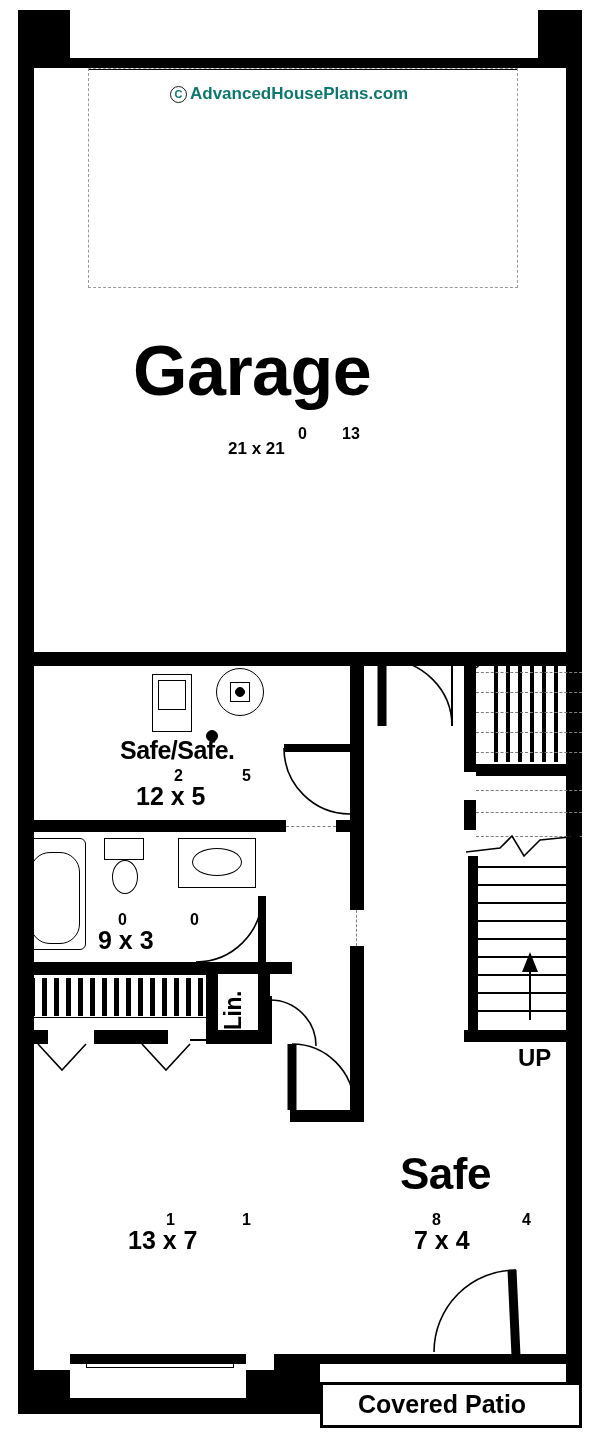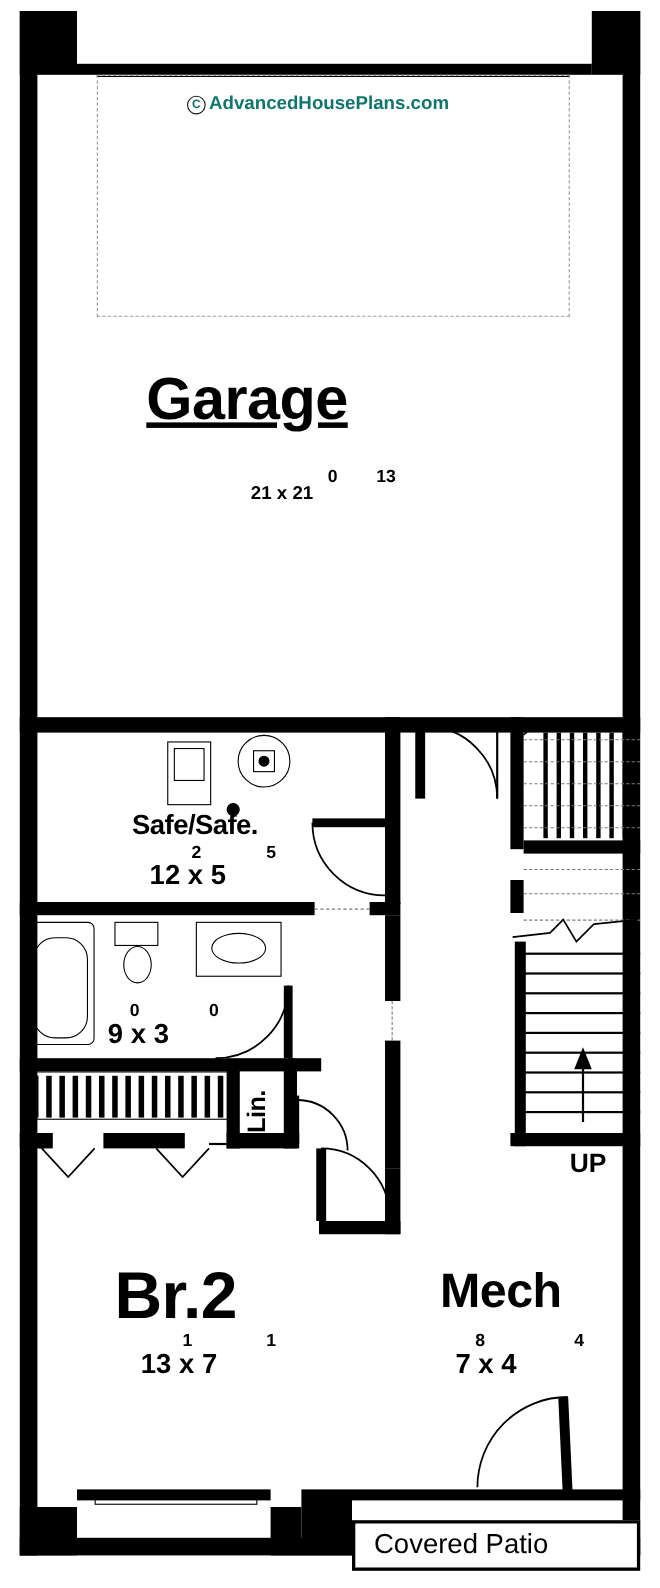--- a/index.html
+++ b/index.html
@@ -122,21 +122,21 @@
   <div class="wall" style="left:246px; top:1370px; width:28px;  height:44px;"></div>
   <div class="wall" style="left:274px; top:1354px; width:46px;  height:60px;"></div>
 
   <div class="wall" style="left:70px; top:1354px; width:176px; height:10px;"></div>
   <div class="boxthin" style="left:86px; top:1360px; width:148px; height:8px;"></div>
 
   <div class="wall" style="left:320px; top:1354px; width:262px; height:10px;"></div>
 
   <div class="dash" style="left:88px; top:68px; width:430px; height:220px;"></div>
 
-  <div class="label room-name" style="left:133px; top:336px; font-size:54px;text-decoration:underline;">Garage</div>
+  <div class="label room-name" style="left:133px; top:336px; font-size:70px;">Garage</div>
   <div class="label dims" style="left:228px; top:440px; font-size:17px;">
     <span>21 x 21</span>
   </div>
   <div class="label dims" style="left:298px; top:426px; font-size:16px;">0</div>
   <div class="label dims" style="left:342px; top:426px; font-size:16px;">13</div>
 
   <div class="watermark" style="left:170px; top:84px;">
     <span class="copyc">C</span><span>AdvancedHousePlans.com</span>
   </div>
 
@@ -206,28 +206,27 @@
   <div class="wall" style="left:94px; top:1030px; width:74px; height:14px;"></div>
   <div class="wall" style="left:206px; top:1030px; width:66px; height:14px;"></div>
 
   <div class="wall" style="left:206px; top:968px; width:12px; height:76px;"></div>
   <div class="wall" style="left:258px; top:968px; width:12px; height:76px;"></div>
   <div class="label room-name" style="left:222px; top:1030px; font-size:23px; transform:rotate(-90deg); transform-origin:left top;">Lin.</div>
 
   <div class="wall" style="left:350px; top:1062px; width:14px; height:60px;"></div>
   <div class="wall" style="left:290px; top:1110px; width:74px; height:12px;"></div>
 
-  <div class="label room-name" style="left:104px; top:1148px; font-size:60px;">Br.2</div>
   <div class="label dims" style="left:128px; top:1228px; font-size:25px;">
     <span>13 x 7</span>
   </div>
   <div class="label dims" style="left:166px; top:1212px; font-size:16px;">1</div>
   <div class="label dims" style="left:242px; top:1212px; font-size:16px;">1</div>
 
-  <div class="label room-name" style="left:400px; top:1152px; font-size:44px;">Mech</div>
+  <div class="label room-name" style="left:400px; top:1152px; font-size:44px;">Safe</div>
   <div class="label dims" style="left:414px; top:1228px; font-size:25px;">
     <span>7 x 4</span>
   </div>
   <div class="label dims" style="left:432px; top:1212px; font-size:16px;">8</div>
   <div class="label dims" style="left:522px; top:1212px; font-size:16px;">4</div>
 
   <div class="wall" style="left:464px; top:652px; width:12px; height:120px;"></div>
   <div class="wall" style="left:476px; top:764px; width:106px; height:12px;"></div>
   <div class="wall" style="left:464px; top:800px; width:12px; height:30px;"></div>
   <div class="wall" style="left:468px; top:856px; width:10px; height:186px;"></div>
@@ -257,21 +256,21 @@
   <div class="stair-line" style="left:476px; top:920px; width:106px; height:2px;"></div>
   <div class="stair-line" style="left:476px; top:938px; width:106px; height:2px;"></div>
   <div class="stair-line" style="left:476px; top:956px; width:106px; height:2px;"></div>
   <div class="stair-line" style="left:476px; top:974px; width:106px; height:2px;"></div>
   <div class="stair-line" style="left:476px; top:992px; width:106px; height:2px;"></div>
   <div class="stair-line" style="left:476px; top:1010px; width:106px; height:2px;"></div>
 
   <div class="label" style="left:518px; top:1046px; font-size:24px; font-weight:bold;">UP</div>
 
   <div class="box" style="left:320px; top:1382px; width:262px; height:46px; background:#ffffff; border-width:3px;"></div>
-  <div class="label" style="left:340px; top:1392px; font-size:25px; font-weight:normal;">Covered Patio</div>
+  <div class="label" style="left:358px; top:1392px; font-size:25px; font-weight:bold;">Covered Patio</div>
 
   <svg class="overlay" viewBox="0 0 600 1444">
 
     <g>
       <path d="M 382 660 L 382 726" stroke="#000" stroke-width="9" fill="none"></path>
       <path d="M 386 660 A 66 66 0 0 1 452 726" stroke="#000" stroke-width="1.6" fill="none"></path>
       <path d="M 452 660 L 452 726" stroke="#000" stroke-width="2" fill="none"></path>
     </g>
 
     <g>

